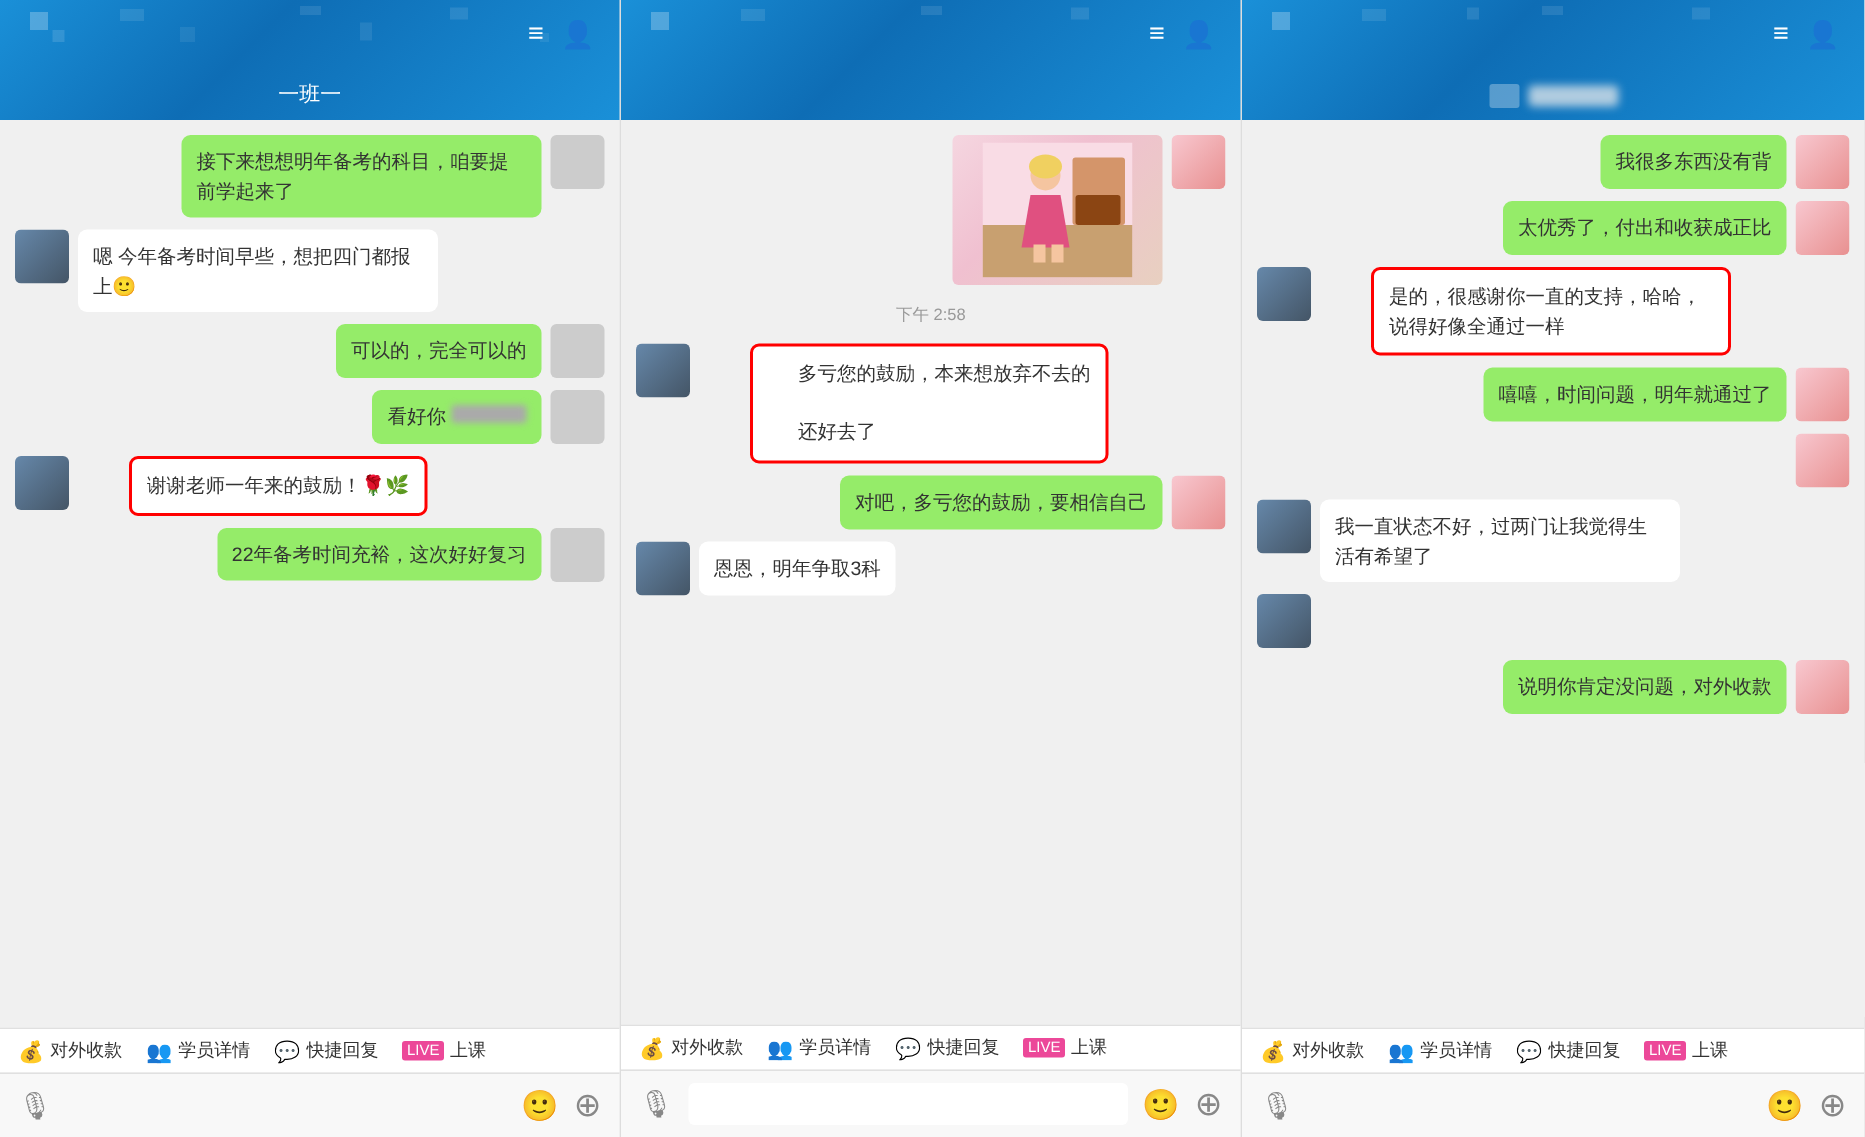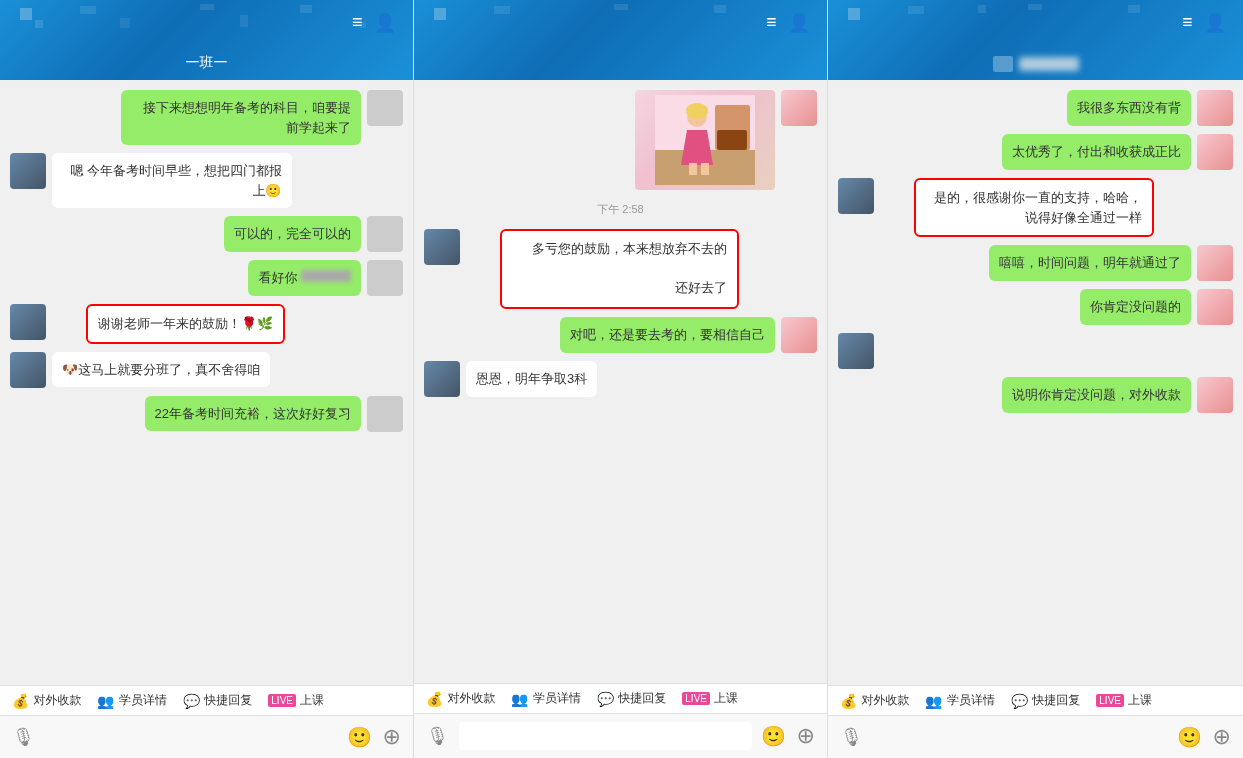--- a/index.html
+++ b/index.html
@@ -60,21 +60,20 @@
       padding: 10px;
       display: flex;
       flex-direction: column;
       gap: 8px;
       background: #f0f0f0;
     }
     .msg-row {
       display: flex;
       align-items: flex-start;
       gap: 6px;
-      text-align: right;
     }
     .msg-row.right {
       flex-direction: row-reverse;
     }
     .avatar {
       width: 36px;
       height: 36px;
       border-radius: 4px;
       background: #ccc;
       flex-shrink: 0;
@@ -268,28 +267,20 @@
 
     <div class="msg-row">
       <div class="avatar">
         <div class="avatar-pixel" style="background:linear-gradient(135deg,#6688aa,#445566);"></div>
       </div>
       <div class="bubble highlighted">
         <span>谢谢老师一年来的鼓励！🌹🌿</span>
       </div>
     </div>
 
-    <div class="msg-row">
-      <div class="avatar">
-        <div class="avatar-pixel" style="background:linear-gradient(135deg,#6688aa,#445566);"></div>
-      </div>
-      <div class="bubble">
-        <span>🐶这马上就要分班了，真不舍得咱</span>
-      </div>
-    </div>
 
     <div class="msg-row right">
       <div class="avatar">
         <div class="avatar-yellow"></div>
       </div>
       <div class="bubble sent">
         <span>22年备考时间充裕，这次好好复习</span>
       </div>
     </div>
   </div>
@@ -378,21 +369,21 @@
         <br><br>
         <span>还好去了</span>
       </div>
     </div>
 
     <div class="msg-row right">
       <div class="avatar">
         <div style="width:100%;height:100%;background:linear-gradient(135deg,#f8c8d0,#e89090);"></div>
       </div>
       <div class="bubble sent">
-        <span>对吧，还是要去考的，要相信自己</span>
+        <span>对吧，多亏您的鼓励，要相信自己</span>
       </div>
     </div>
 
     <div class="msg-row">
       <div class="avatar">
         <div style="width:100%;height:100%;background:linear-gradient(135deg,#6688aa,#445566);"></div>
       </div>
       <div class="bubble">
         <span>恩恩，明年争取3科</span>
       </div>
@@ -482,25 +473,30 @@
       </div>
       <div class="bubble sent">
         <span>嘻嘻，时间问题，明年就通过了</span>
       </div>
     </div>
 
     <div class="msg-row right">
       <div class="avatar">
         <div style="width:100%;height:100%;background:linear-gradient(135deg,#f8c8d0,#e89090);"></div>
       </div>
-      <div class="bubble sent">
-        <span>你肯定没问题的</span>
-      </div>
-    </div>
-
+    </div>
+
+    <div class="msg-row">
+      <div class="avatar">
+        <div style="width:100%;height:100%;background:linear-gradient(135deg,#6688aa,#445566);"></div>
+      </div>
+      <div class="bubble">
+        <span>我一直状态不好，过两门让我觉得生活有希望了</span>
+      </div>
+    </div>
 
     <div class="msg-row">
       <div class="avatar">
         <div style="width:100%;height:100%;background:linear-gradient(135deg,#6688aa,#445566);"></div>
       </div>
     </div>
 
     <div class="msg-row right">
       <div class="avatar">
         <div style="width:100%;height:100%;background:linear-gradient(135deg,#f8c8d0,#e89090);"></div>

